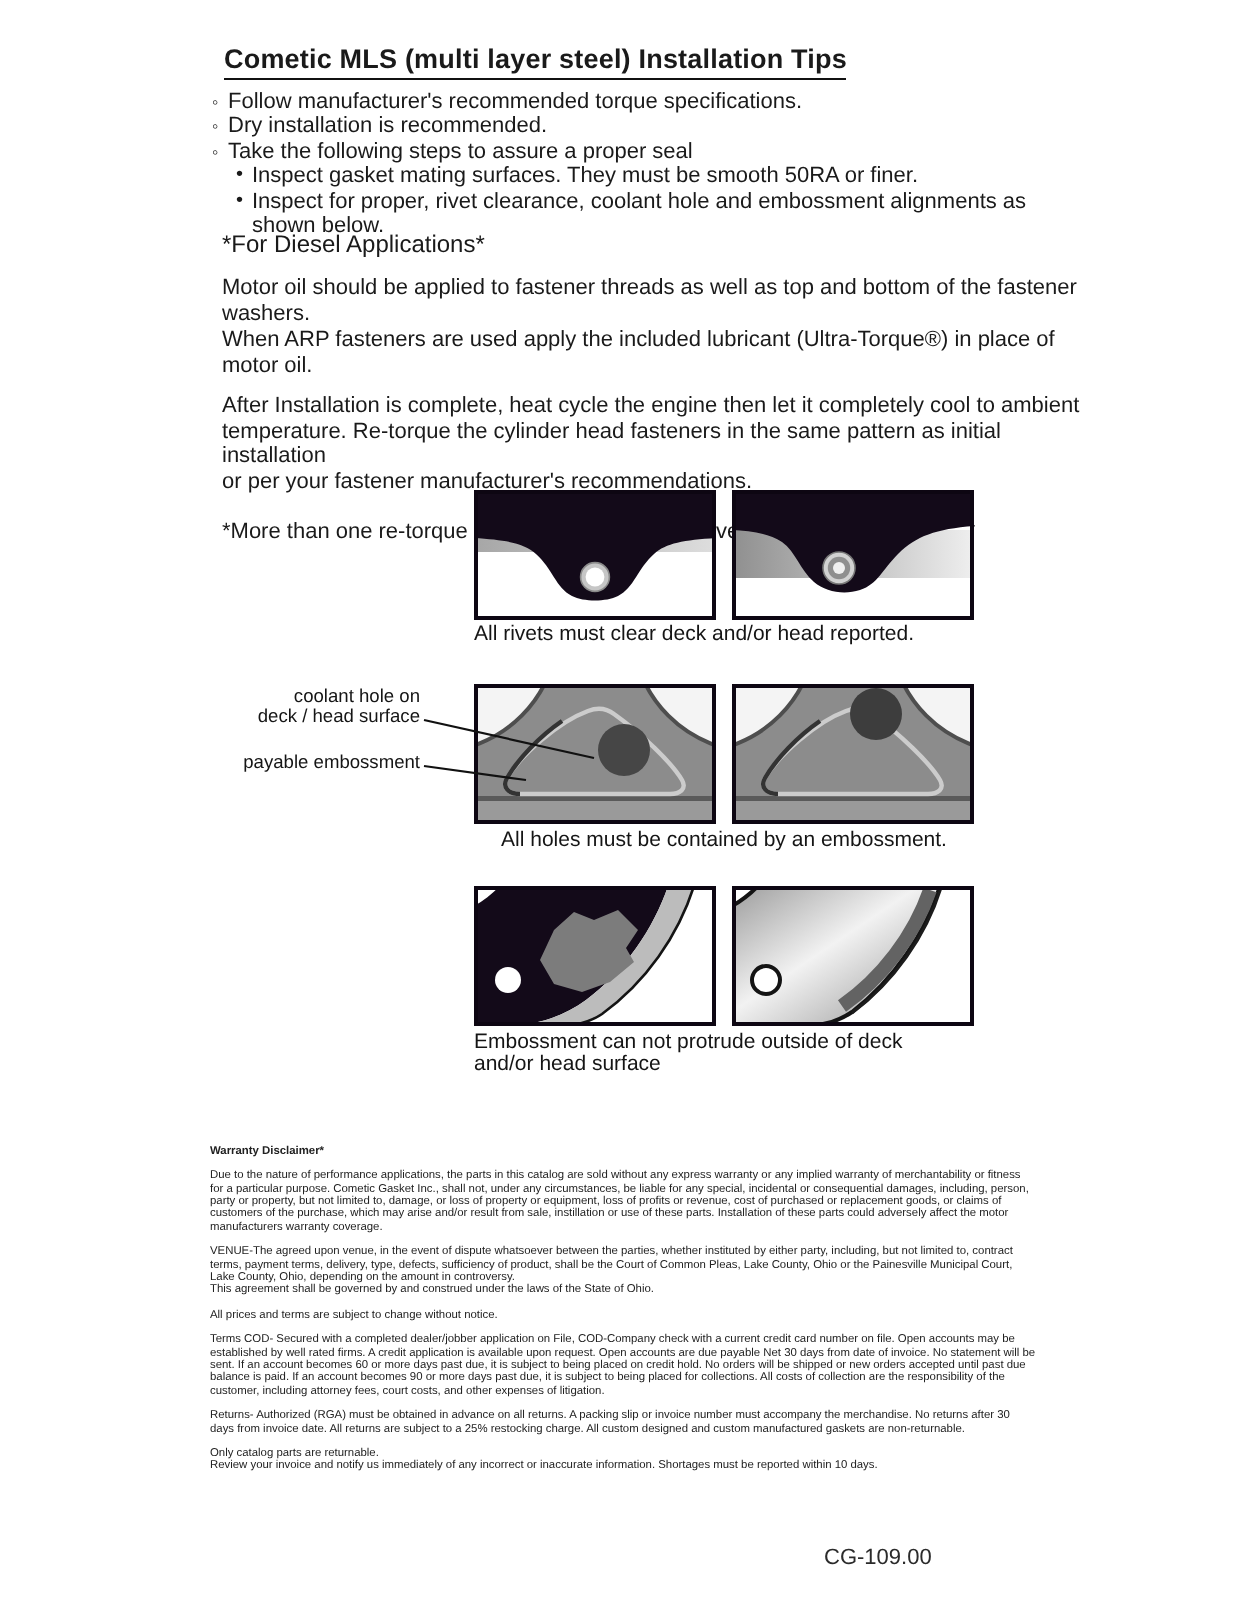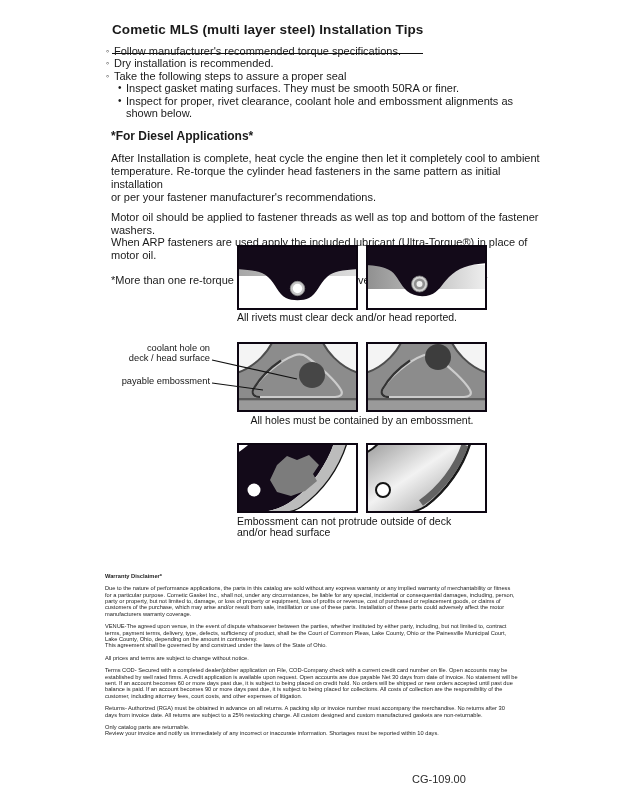--- a/index.html
+++ b/index.html
@@ -4,31 +4,31 @@
 <style>
   html,body { margin:0; padding:0; background:#ffffff; }
   .page {
     position:relative; width:618px; height:800px; background:#ffffff;
     font-family:"Liberation Sans", sans-serif; color:#1a1a1a; overflow:hidden;
   }
   .abs { position:absolute; }
 
   .title {
     left:112px; top:22px; font-size:13.5px; font-weight:bold; margin:0;
-    border-bottom:1.6px solid #111; padding-bottom:16px; letter-spacing:0.1px;
+    border-bottom:1.6px solid #111; padding-bottom:2px; letter-spacing:0.1px;
   }
 
   .tips { left:106px; top:45px; width:440px; font-size:11px; }
   .tip-row { display:flex; line-height:12.4px; }
   .tip-row .marker { width:8px; flex:none; font-size:9px; line-height:12.4px; }
   .tip-row.sub { margin-left:12px; }
   .tip-row.sub .marker { font-size:10px; }
 
   .diesel { left:111px; top:115px; width:430px; font-size:11px; }
-  .diesel-heading { font-size:12px; font-weight:bold; margin:14px 0 9px 0; }
+  .diesel-heading { font-size:12px; font-weight:normal; margin:0 0 9px 0; }
   .diesel p { margin:0 0 7px 0; line-height:12.9px; white-space:pre-line; }
   .diesel .note { margin-top:12px; }
 
   .fig-hdr { width:121px; text-align:center; font-size:12.5px; letter-spacing:0.6px; color:#3b82f6;margin-top:33px; }
   .fig { display:block; }
   .caption { font-size:10.5px; line-height:11.2px; white-space:pre-line; color:#151515; }
   .caption.center { width:250px; text-align:center; }
 
   .fig-label { width:105px; text-align:right; font-size:9.3px; line-height:9.6px; white-space:pre-line; color:#151515; }
 
@@ -63,25 +63,25 @@
       <span>Inspect gasket mating surfaces.  They must be smooth 50RA or finer.</span>
     </div>
     <div class="tip-row sub">
       <span class="marker">•</span>
       <span>Inspect for proper, rivet clearance, coolant hole and embossment alignments as shown below.</span>
     </div>
   </div>
 
   <div class="abs diesel">
     <div class="diesel-heading">*For Diesel Applications*</div>
+    <p>Motor oil should be applied to fastener threads as well as top and bottom of the fastener washers.
+When ARP fasteners are used apply the included lubricant (Ultra-Torque®) in place of motor oil.</p>
     <p>After Installation is complete, heat cycle the engine then let it completely cool to ambient
 temperature. Re-torque the cylinder head fasteners in the same pattern as initial installation
 or per your fastener manufacturer's recommendations.</p>
-    <p>Motor oil should be applied to fastener threads as well as top and bottom of the fastener washers.
-When ARP fasteners are used apply the included lubricant (Ultra-Torque®) in place of motor oil.</p>
     <p class="note">*More than one re-torque may be required to achieve proper fastener stretch*</p>
   </div>
 
   <div class="abs fig-hdr" style="left:237px; top:230px;">RIGHT</div>
   <div class="abs fig-hdr" style="left:366px; top:230px;">WRONG</div>
 
   <svg class="abs fig" style="left:237px; top:245px;" width="121" height="65" viewBox="0 0 121 65">
     <defs>
       <linearGradient id="g1r" x1="0" y1="0" x2="1" y2="0">
         <stop offset="0" stop-color="#a6a6a6"></stop>

